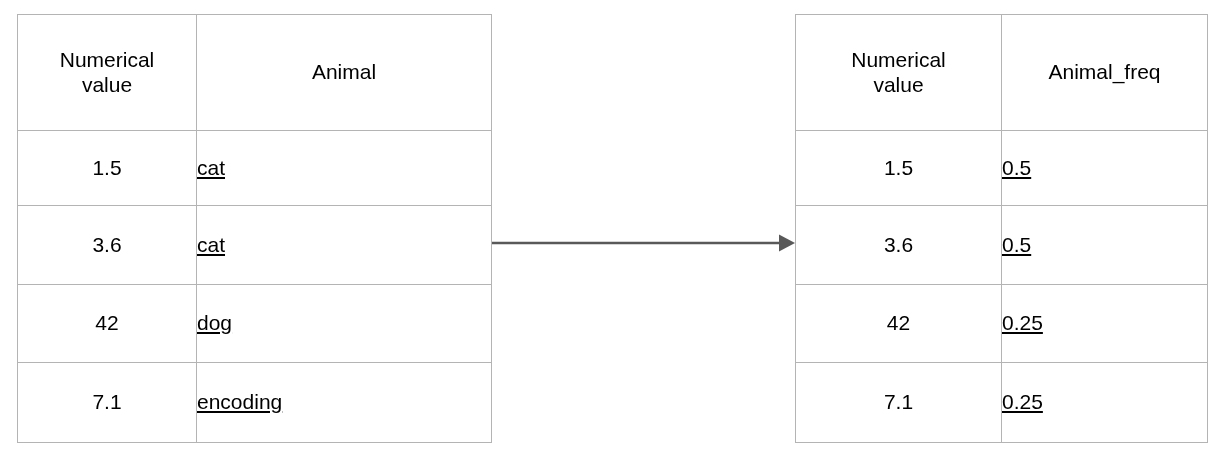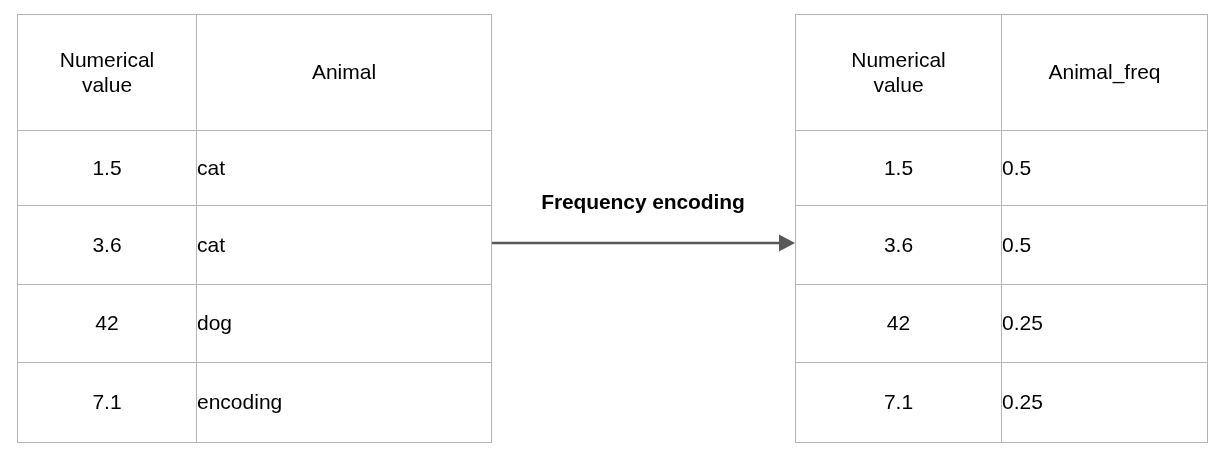--- a/index.html
+++ b/index.html
@@ -59,20 +59,21 @@
     text-align: center;
     padding: 0 8px;
   }
   .cell-num {
     text-align: center;
     padding: 0 8px;
   }
   .cell-text {
     text-align: left;
     padding: 0 14px;
+    text-decoration: underline;
   }
 
   .head-stack { display: block; }
 
   
   .transform-group {
     position: absolute;
     left: 491px;
     top: 190px;
     width: 305px;
@@ -129,21 +130,20 @@
         <td class="cell-text">dog</td>
       </tr>
       <tr class="row-body-4">
         <td class="cell-num">7.1</td>
         <td class="cell-text">encoding</td>
       </tr>
     </tbody>
   </table>
 
   <div class="transform-group">
-    <div class="transform-label">Frequency encoding</div>
     <svg class="transform-arrow" viewBox="0 0 305 26" width="305" height="26">
       <line x1="1" y1="13" x2="290" y2="13" stroke="#595959" stroke-width="2.4"></line>
       <polygon points="288,4.5 304,13 288,21.5" fill="#595959"></polygon>
     </svg>
   </div>
 
   <table class="data-table table-right">
     <colgroup>
       <col class="col-a">
       <col class="col-b">

